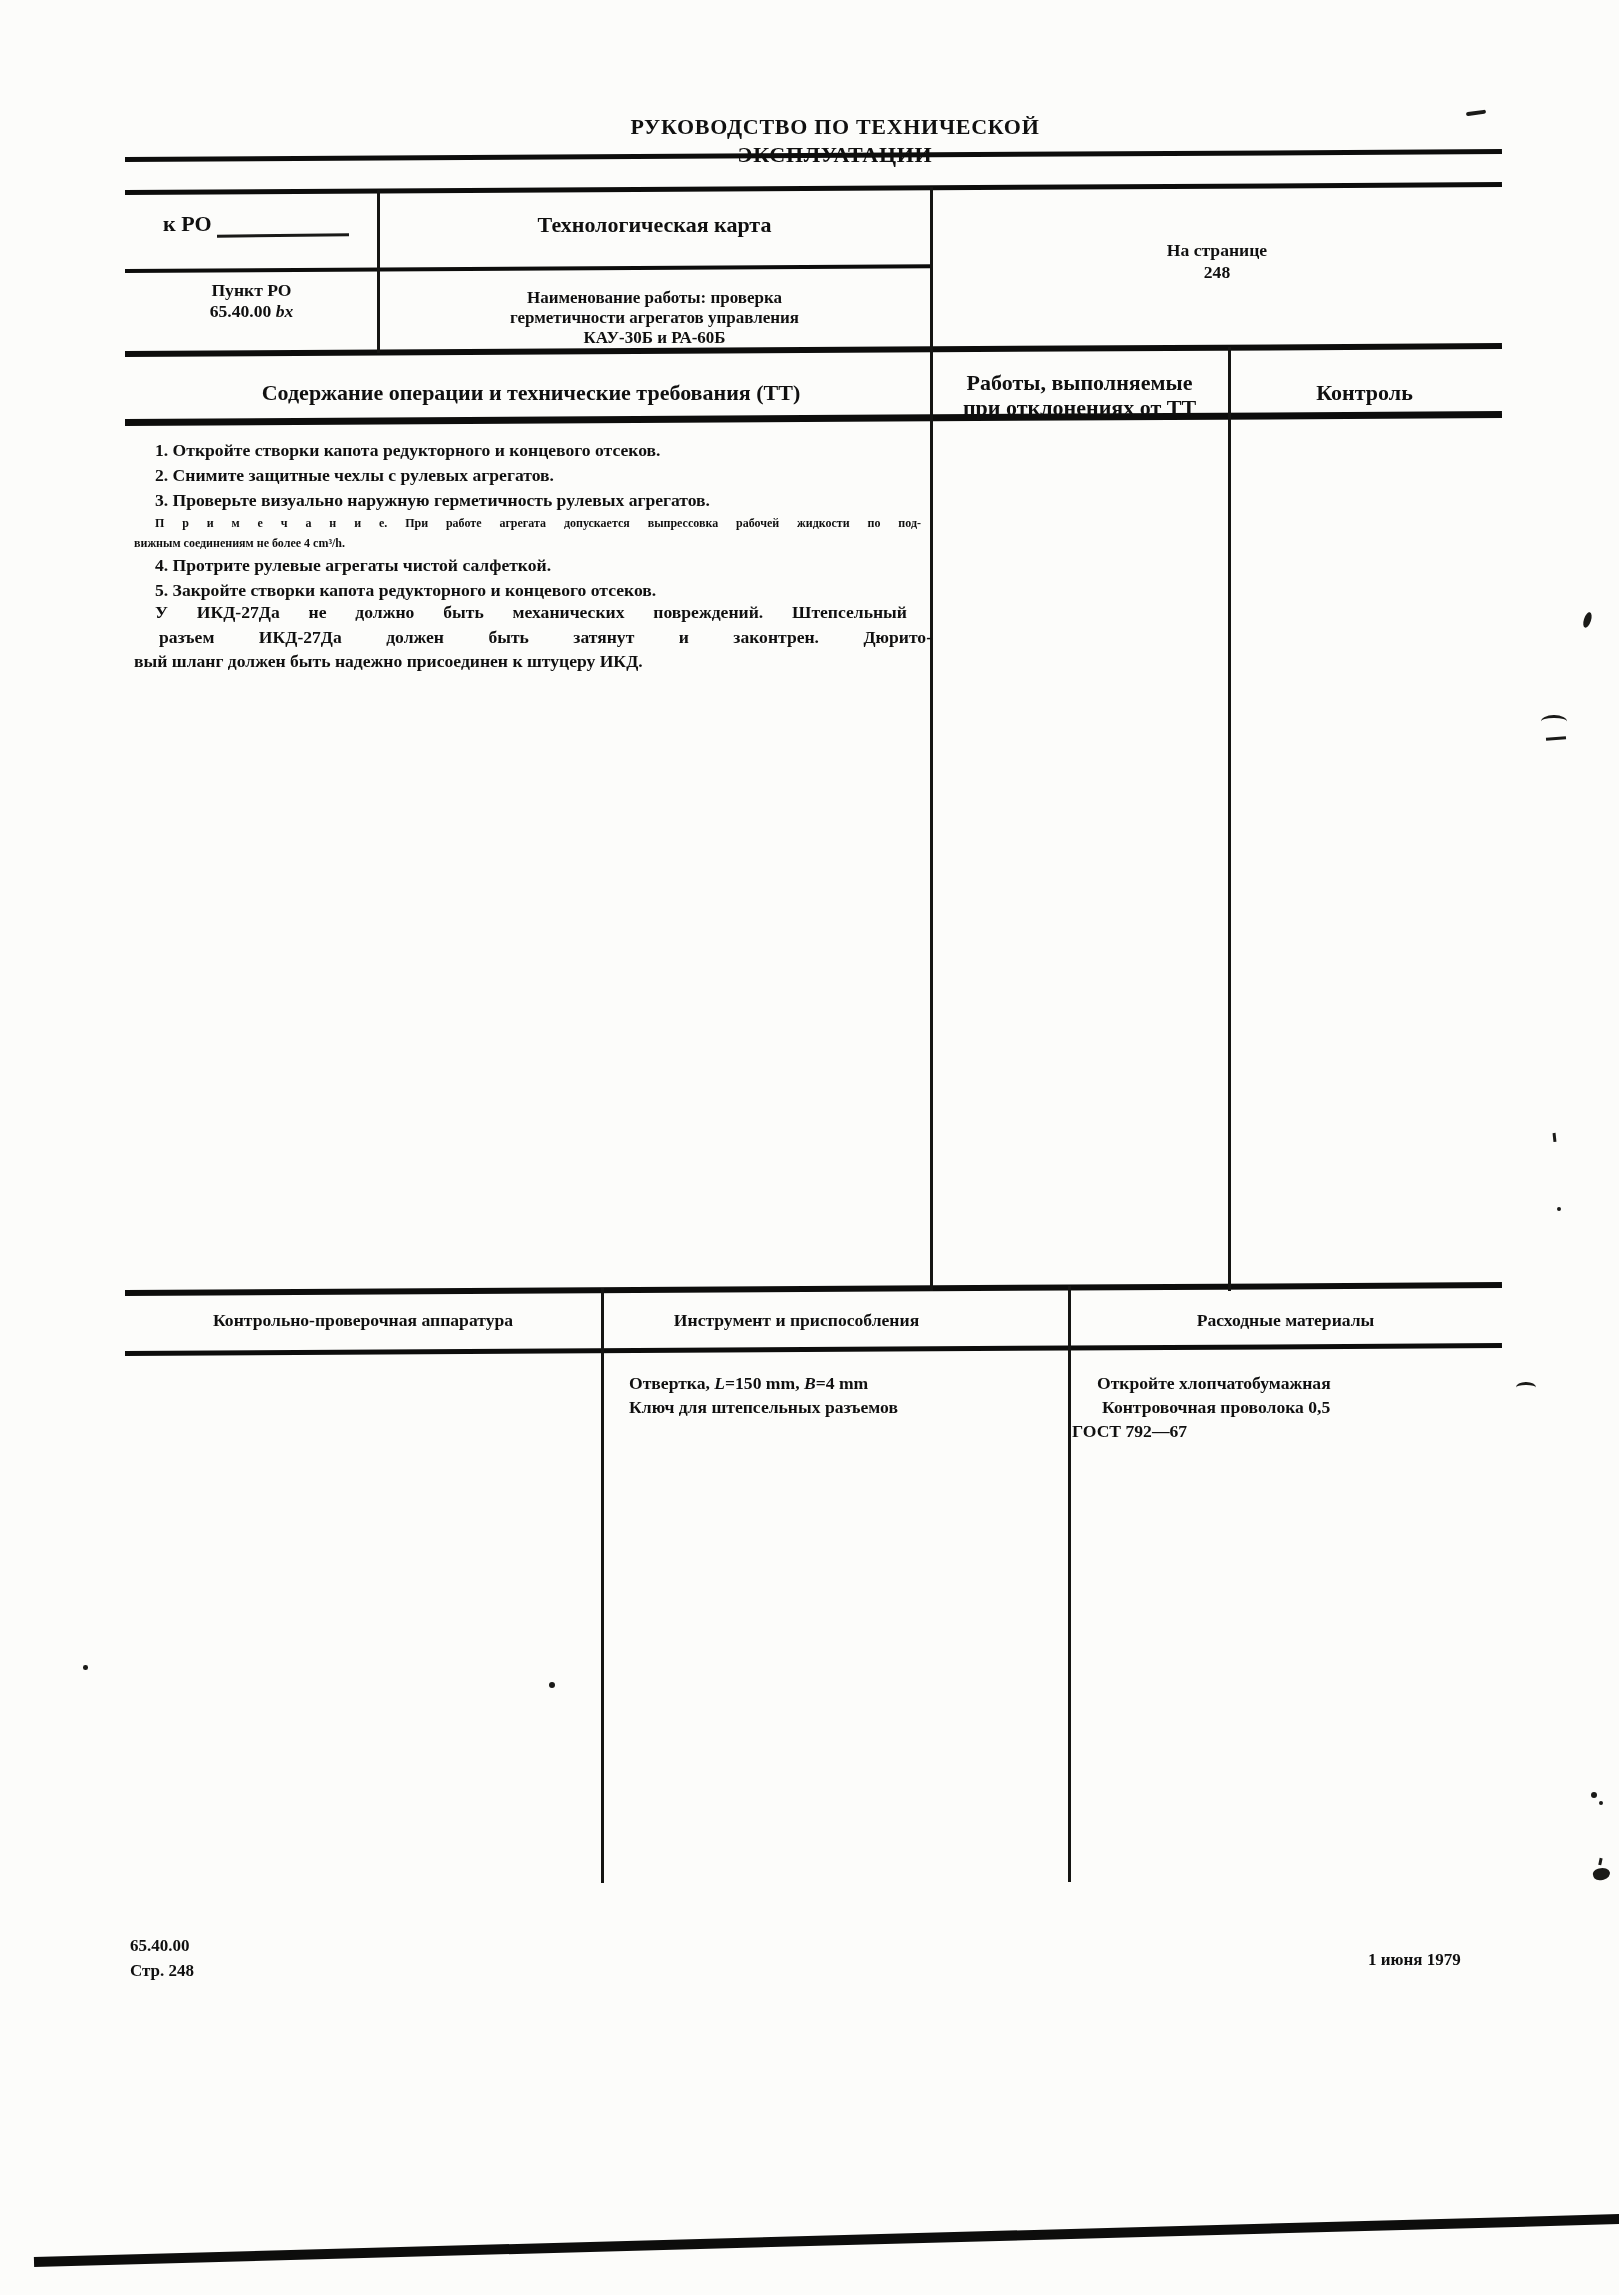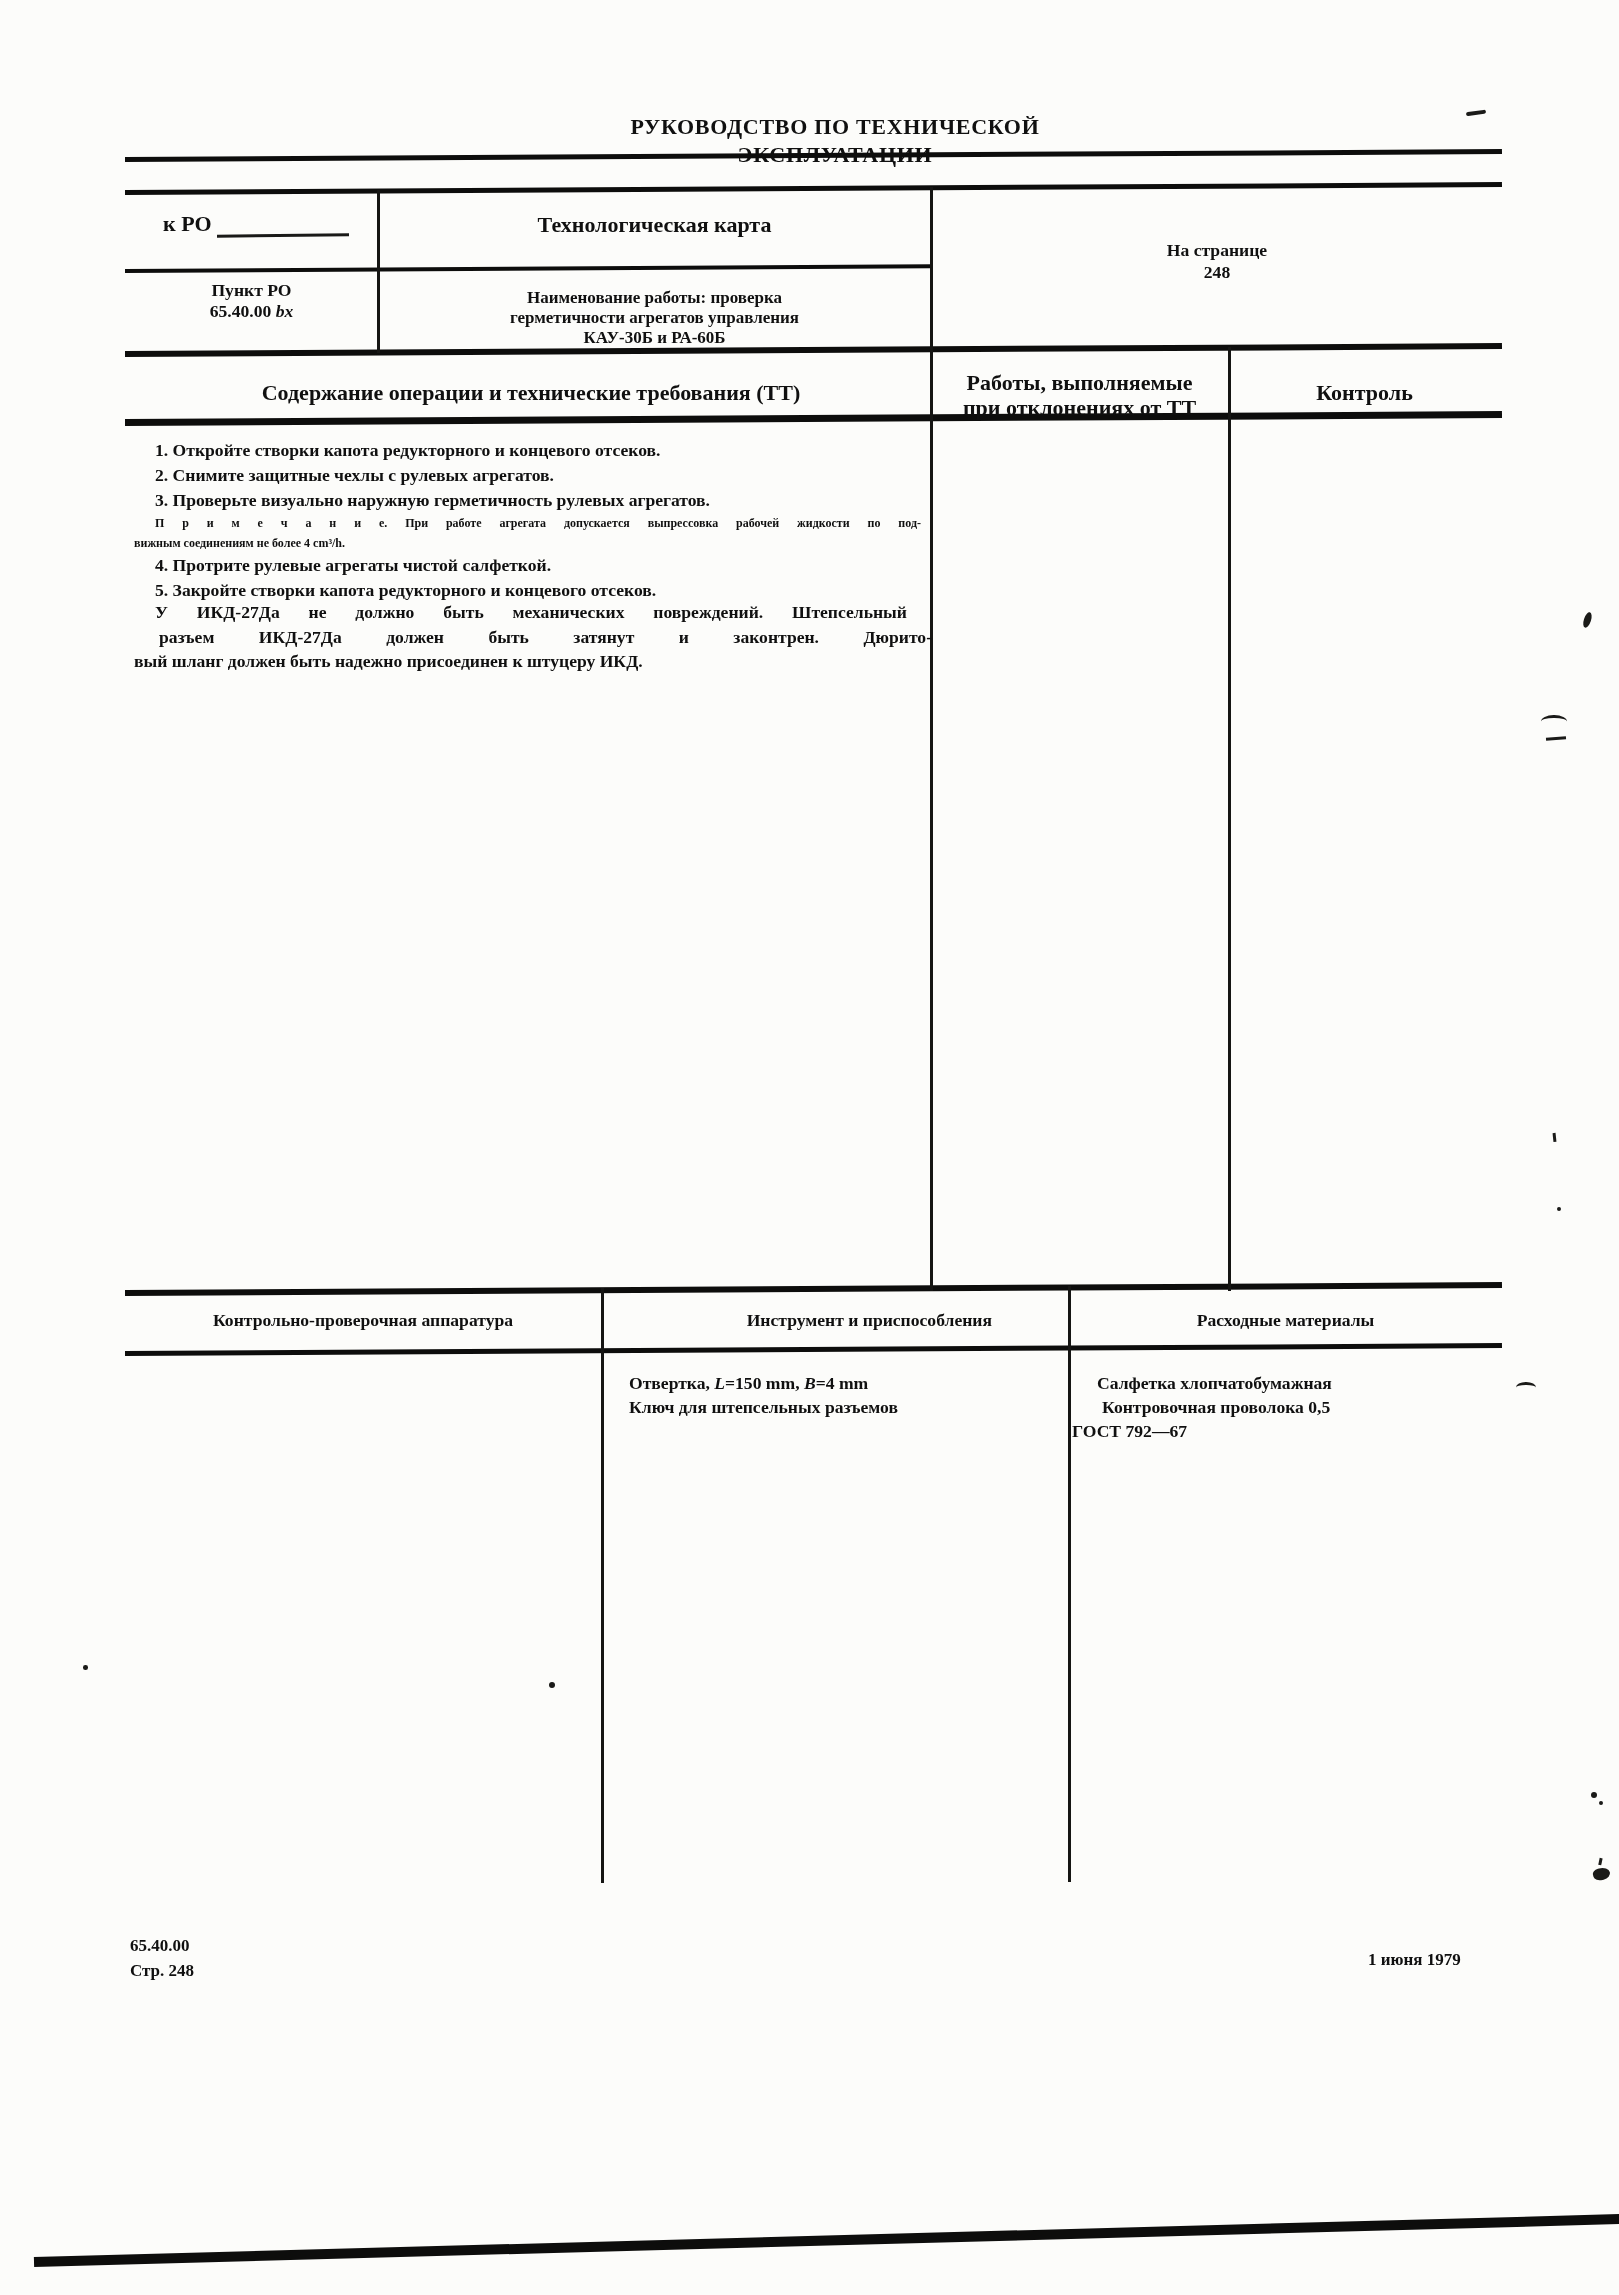--- a/index.html
+++ b/index.html
@@ -74,27 +74,27 @@
   <div class="t fs22" style="left:134px; top:536px;">вижным соединениям не более 4 cm³/h.</div>
 
   <div class="t fs27" style="left:134px; top:555px; text-indent:21px;">4. Протрите рулевые агрегаты чистой салфеткой.</div>
   <div class="t fs27" style="left:134px; top:580px; text-indent:21px;">5. Закройте створки капота редукторного и концевого отсеков.</div>
 
   <div class="t jl fs27" style="left:134px; top:602px; width:773px; text-indent:21px;">У ИКД-27Да не должно быть механических повреждений. Штепсельный</div>
   <div class="t jl fs27" style="left:134px; top:627px; width:773px;margin-left:25px;">разъем ИКД-27Да должен быть затянут и законтрен. Дюрито-</div>
   <div class="t fs27" style="left:134px; top:651px;">вый шланг должен быть надежно присоединен к штуцеру ИКД.</div>
 
   <div class="t c fs27" style="left:125px; top:1310px; width:476px;">Контрольно-проверочная аппаратура</div>
-  <div class="t c fs27" style="left:601px; top:1310px; width:391px;text-align:right;">Инструмент и приспособления</div>
+  <div class="t c fs27" style="left:601px; top:1310px; width:391px;">Инструмент и приспособления</div>
   <div class="t c fs27" style="left:1068px; top:1310px; width:435px;">Расходные материалы</div>
 
   <div class="t fs27" style="left:629px; top:1373px;"><span>Отвертка, </span><span class="it">L</span><span>=150 mm, </span><span class="it">B</span><span>=4 mm</span></div>
   <div class="t fs27" style="left:629px; top:1397px;">Ключ для штепсельных разъемов</div>
 
-  <div class="t fs27" style="left:1097px; top:1373px;">Салфетка хлопчатобумажная</div>
+  <div class="t fs27" style="left:1097px; top:1373px;">Откройте хлопчатобумажная</div>
   <div class="t fs27" style="left:1102px; top:1397px;">Контровочная проволока 0,5</div>
   <div class="t fs27" style="left:1072px; top:1421px;">ГОСТ 792—67</div>
 
   <div class="t fs26" style="left:130px; top:1935px;">65.40.00</div>
   <div class="t fs26" style="left:130px; top:1960px;">Стр. 248</div>
   <div class="t fs26" style="left:1368px; top:1949px;">1 июня 1979</div>
 
   <div class="mark" style="left:1466px; top:111px; width:19.6px; height:3.9px; transform:rotate(-8deg); border-radius:2px;"></div>
   <div class="mark dot" style="left:1584px; top:612px; width:7.2px; height:15.6px; transform:rotate(18deg);"></div>
   <div class="arc" style="left:1541px; top:715px;"></div>

